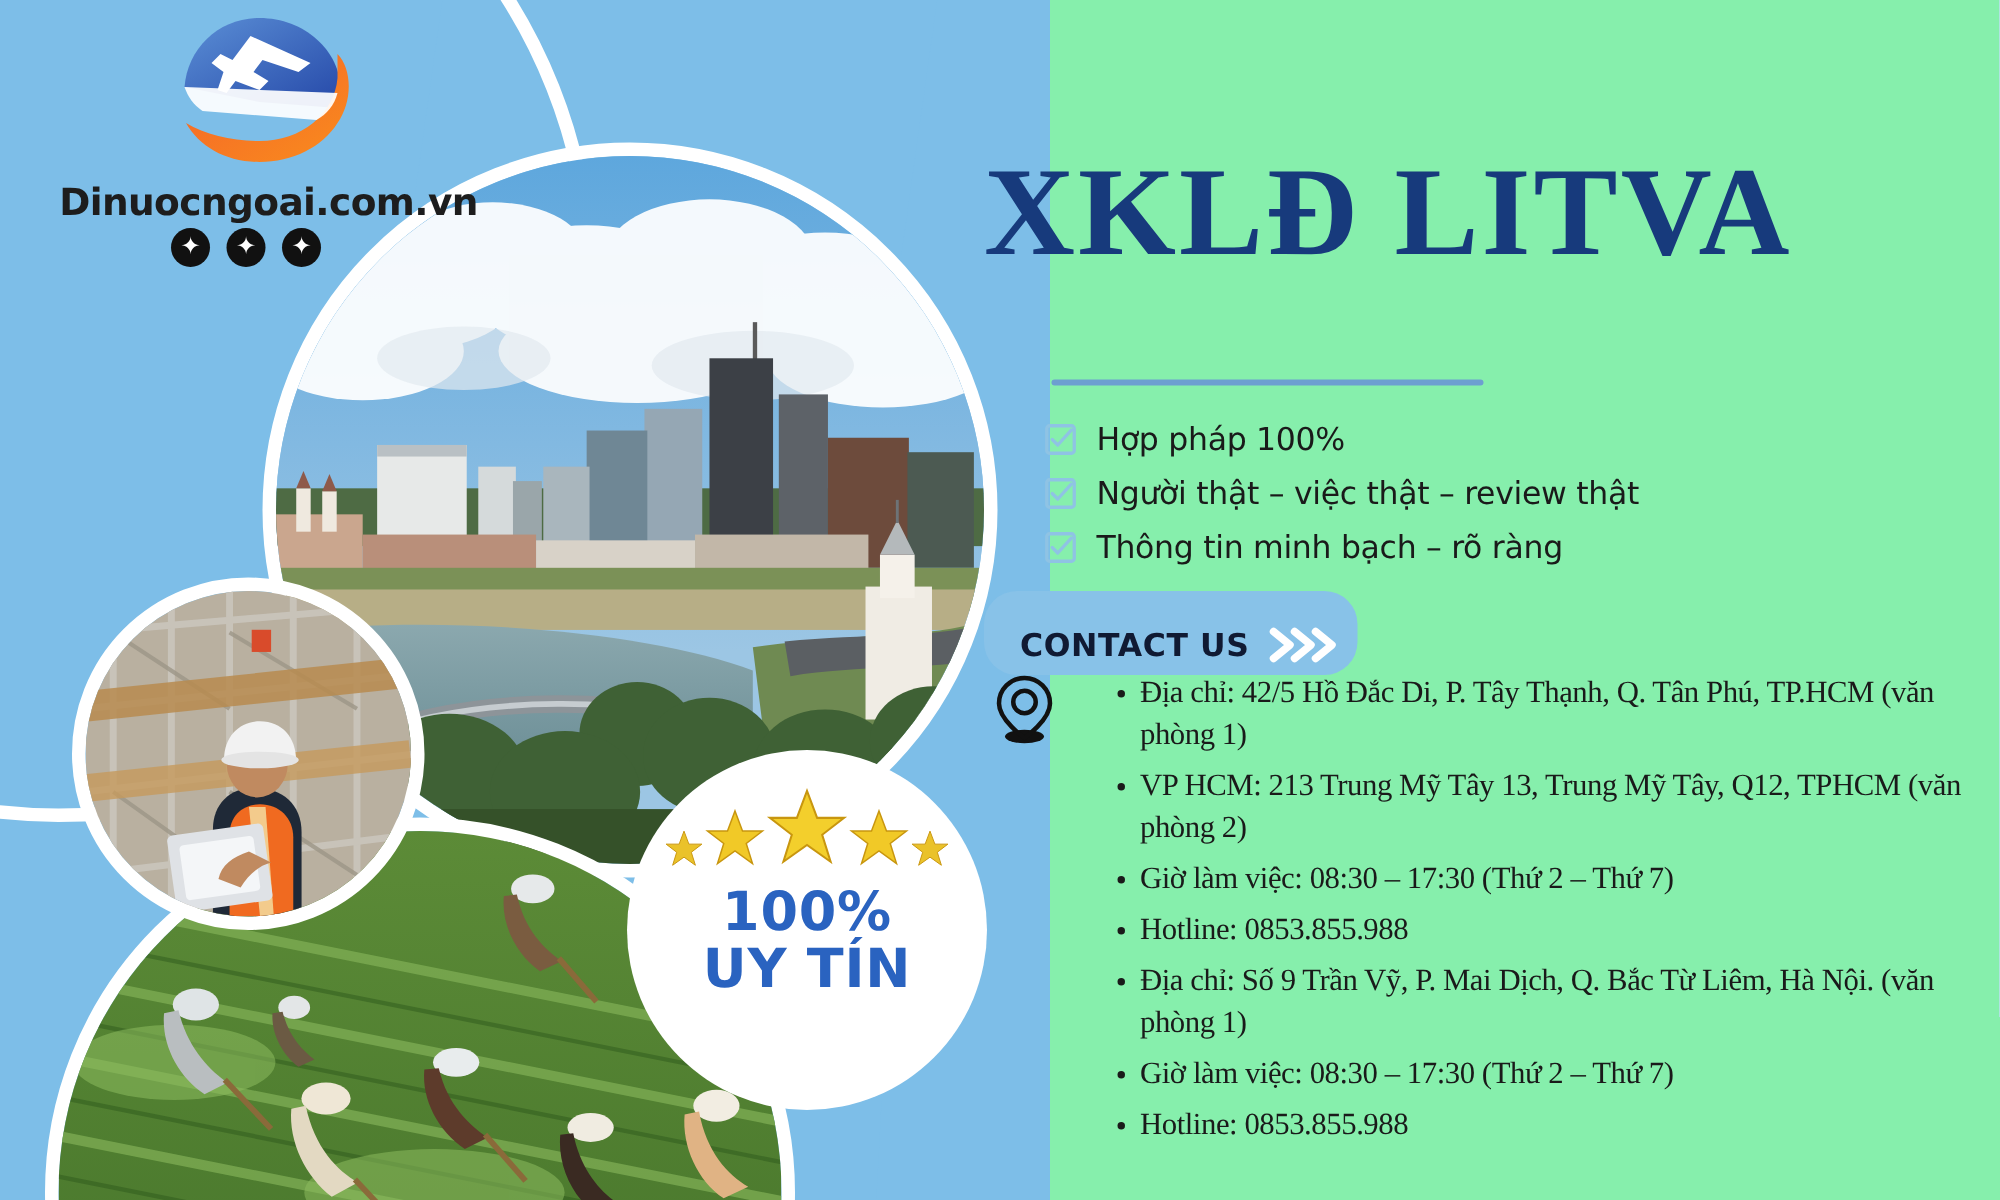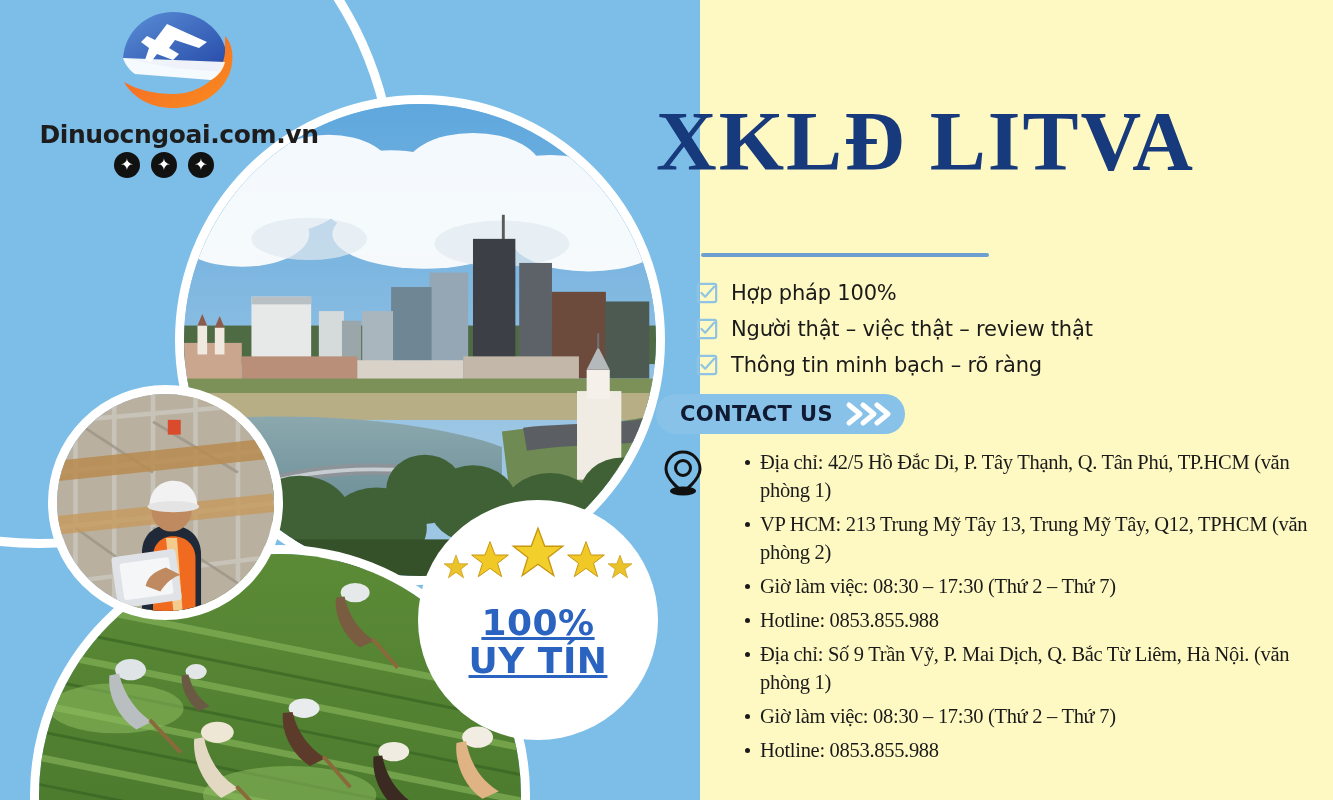--- a/index.html
+++ b/index.html
@@ -2,21 +2,21 @@
 <html><head>
 <meta charset="utf-8">
 <style>
   html,body{margin:0;padding:0;}
   body{
     width:1333px;height:800px;overflow:hidden;
     font-family:"Liberation Sans", sans-serif;
     background:#ffffff;
     position:relative;
   }
-  #canvas{position:relative;width:1333px;height:800px;overflow:hidden;background:#fef9c3;}
+  #canvas{position:relative;width:1333px;height:800px;overflow:hidden;background:#86efac;}
 
   
   .blue-panel{
     position:absolute;left:0;top:0;width:700px;height:800px;
     background:#7dbee8;
     clip-path:polygon(0 0, 560 0, 700 330, 660 800, 0 800);
     z-index:1;
   }
   .blue-wedge-top{
     position:absolute;left:285px;top:-30px;width:330px;height:200px;
@@ -59,24 +59,23 @@
   .field-circle{left:30px;top:545px;width:500px;height:500px;z-index:4;}
 
   .rating-badge{
     position:absolute;left:418px;top:500px;width:240px;height:240px;
     border-radius:50%;background:#ffffff;z-index:6;
     display:flex;flex-direction:column;align-items:center;justify-content:flex-start;
     padding-top:26px;box-sizing:border-box;
   }
   .stars-row{display:flex;align-items:flex-end;gap:1px;height:58px;}
   .rating-text{
-    margin-top:20px;text-align:center;color:#2a63c0;font-weight:700;
+    margin-top:6px;text-align:center;color:#2a63c0;font-weight:700;
     font-size:36px;line-height:38px;letter-spacing:.5px;
     font-family:"DejaVu Sans", sans-serif;
-    text-decoration:underline;
   }
 
   
   .right{position:absolute;left:648px;top:0;width:685px;height:717px;z-index:7;}
 
   .title{
     position:absolute;left:8px;top:100px;width:660px;
     font-family:"Liberation Serif", serif;
     font-weight:700;font-size:84px;line-height:84px;
     color:#173a7c;letter-spacing:2px;white-space:nowrap;
@@ -88,21 +87,21 @@
   .bullet-row{display:flex;align-items:center;gap:13px;height:36px;}
   .cb{width:22px;height:22px;flex:0 0 22px;}
   .bullet-txt{
     font-size:21px;color:#1a1a1a;font-family:"DejaVu Sans", sans-serif;
     white-space:nowrap;letter-spacing:-.2px;
   }
 
   .contact-btn{
     position:absolute;left:8px;top:394px;
     background:#88c2e8;border-radius:22px;height:40px;
-    display:flex;align-items:center;gap:12px;padding:0 14px 0 24px;
+    display:flex;align-items:center;gap:12px;padding:16px 14px 0 24px;
     width:max-content;
   }
   .contact-btn .lbl{
     font-family:"DejaVu Sans", sans-serif;font-weight:700;font-size:21px;
     color:#101a33;letter-spacing:.4px;
   }
   .chev{display:flex;align-items:center;gap:-2px;}
 
   .pin-icon{position:absolute;left:13px;top:450px;width:44px;height:46px;}
 

